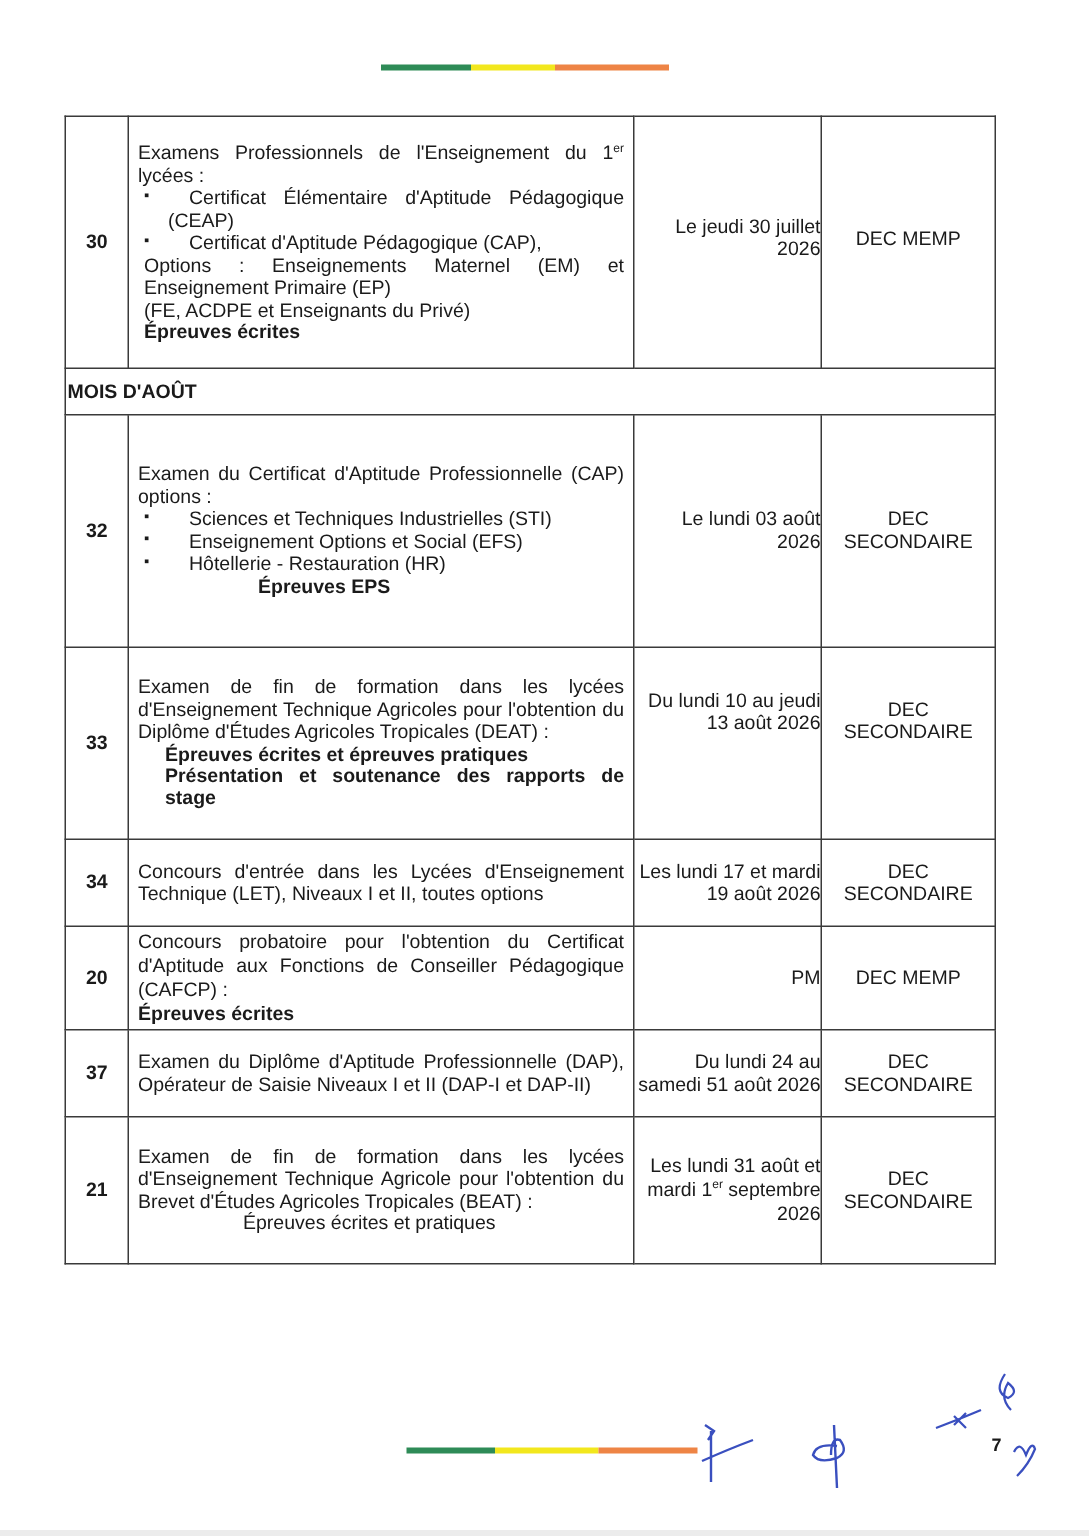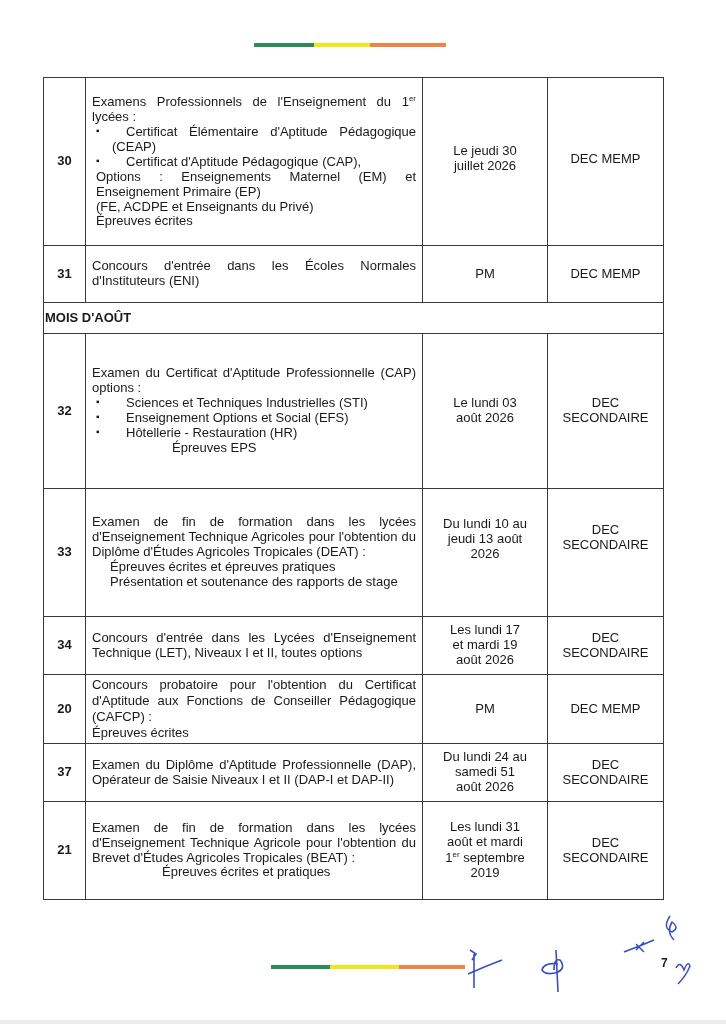--- a/index.html
+++ b/index.html
@@ -11,29 +11,29 @@
   .flag-bot { left:271px; top:965px; width:194px; }
   .g { background:#2e8b57; } .y { background:#f2e71d; } .o { background:#ee8445; }
   .flag-top .g { width:60px } .flag-top .y { width:56px } .flag-top .o { width:76px }
   .flag-bot .g { width:59px } .flag-bot .y { width:69px } .flag-bot .o { width:66px }
 
   table.cal { position:absolute; left:43px; top:77px; width:620px; border-collapse:collapse; table-layout:fixed; }
   table.cal td { border:1.3px solid #3a3a3a; font-size:13px; line-height:1.15; vertical-align:middle; }
   col.c-num { width:42px } col.c-desc { width:337px } col.c-date { width:125px } col.c-resp { width:116px }
   td.num { text-align:center; font-weight:bold; font-size:13px; }
   td.desc { padding:2px 6px 2px 6px; text-align:justify; }
-  td.date { text-align:center; font-size:12.5px; padding:0 20px; }
+  td.date { text-align:right; font-size:12.5px; padding:0 0; }
   td.resp { text-align:center; font-size:11.5px; padding:0 4px; }
   td.month { text-align:left; font-weight:bold; font-size:12.5px; height:28px; }
   .line { margin:0; }
   .sp { line-height:23px; }
   .bul { padding-left:20px; position:relative; }
   .bul::before { content:"\25AA"; position:absolute; left:4px; font-size:10px; }
   .bul .t { padding-left:14px; }
-  .bold { font-weight:normal; }
+  .bold { font-weight:bold; }
   .ind1 { padding-left:18px; }
   .ind2 { padding-left:80px; }
   .ind3 { padding-left:70px; }
   sup { font-size:8px; }
 
   .pagenum { position:absolute; left:661px; top:956px; font-size:12px; font-weight:bold; }
   .sig { position:absolute; }
   .footer-strip { position:absolute; left:0; top:1020px; width:726px; height:4px; background:#ececec; }
 </style>
 </head>
@@ -61,26 +61,20 @@
       <div class="bul"><span class="t">Certificat Élémentaire d'Aptitude Pédagogique (CEAP)</span></div>
       <div class="bul"><span class="t">Certificat d'Aptitude  Pédagogique (CAP),</span></div>
       <div class="line" style="padding-left:4px">Options : Enseignements Maternel (EM) et Enseignement Primaire (EP)</div>
       <div class="line" style="padding-left:4px">(FE, ACDPE et Enseignants du Privé)</div>
       <div class="line bold" style="padding-left:4px">Épreuves écrites</div>
     </td>
     <td class="date" style="vertical-align:top;padding-top:66px">Le jeudi 30 juillet 2026</td>
     <td class="resp" style="vertical-align:top;padding-top:74px">DEC MEMP</td>
   </tr>
 
-  <tr style="height:57px">
-    <td class="num">31</td>
-    <td class="desc sp">Concours d'entrée dans les Écoles Normales d'Instituteurs (ENI)</td>
-    <td class="date">PM</td>
-    <td class="resp">DEC MEMP</td>
-  </tr>
 
   <tr>
     <td class="month" colspan="4">MOIS D'AOÛT</td>
   </tr>
 
   <tr style="height:155px">
     <td class="num">32</td>
     <td class="desc sp">
       <div class="line">Examen du Certificat d'Aptitude Professionnelle (CAP) options :</div>
       <div class="bul"><span class="t">Sciences et Techniques Industrielles (STI)</span></div>
@@ -127,21 +121,21 @@
     <td class="date">Du lundi 24 au samedi 51 août 2026</td>
     <td class="resp">DEC SECONDAIRE</td>
   </tr>
 
   <tr style="height:98px">
     <td class="num">21</td>
     <td class="desc sp">
       <div class="line">Examen de fin de formation dans les lycées d'Enseignement Technique  Agricole  pour l'obtention du Brevet d'Études Agricoles Tropicales (BEAT) :</div>
       <div class="line ind3">Épreuves écrites et pratiques</div>
     </td>
-    <td class="date"><span>Les lundi 31 août  et mardi 1</span><sup>er</sup><span> septembre 2019</span></td>
+    <td class="date"><span>Les lundi 31 août  et mardi 1</span><sup>er</sup><span> septembre 2026</span></td>
     <td class="resp">DEC SECONDAIRE</td>
   </tr>
 </tbody>
   </table>
 
 <div class="flagbar flag-bot">
   <span class="g"></span>
   <span class="y"></span>
   <span class="o"></span>
 </div>

